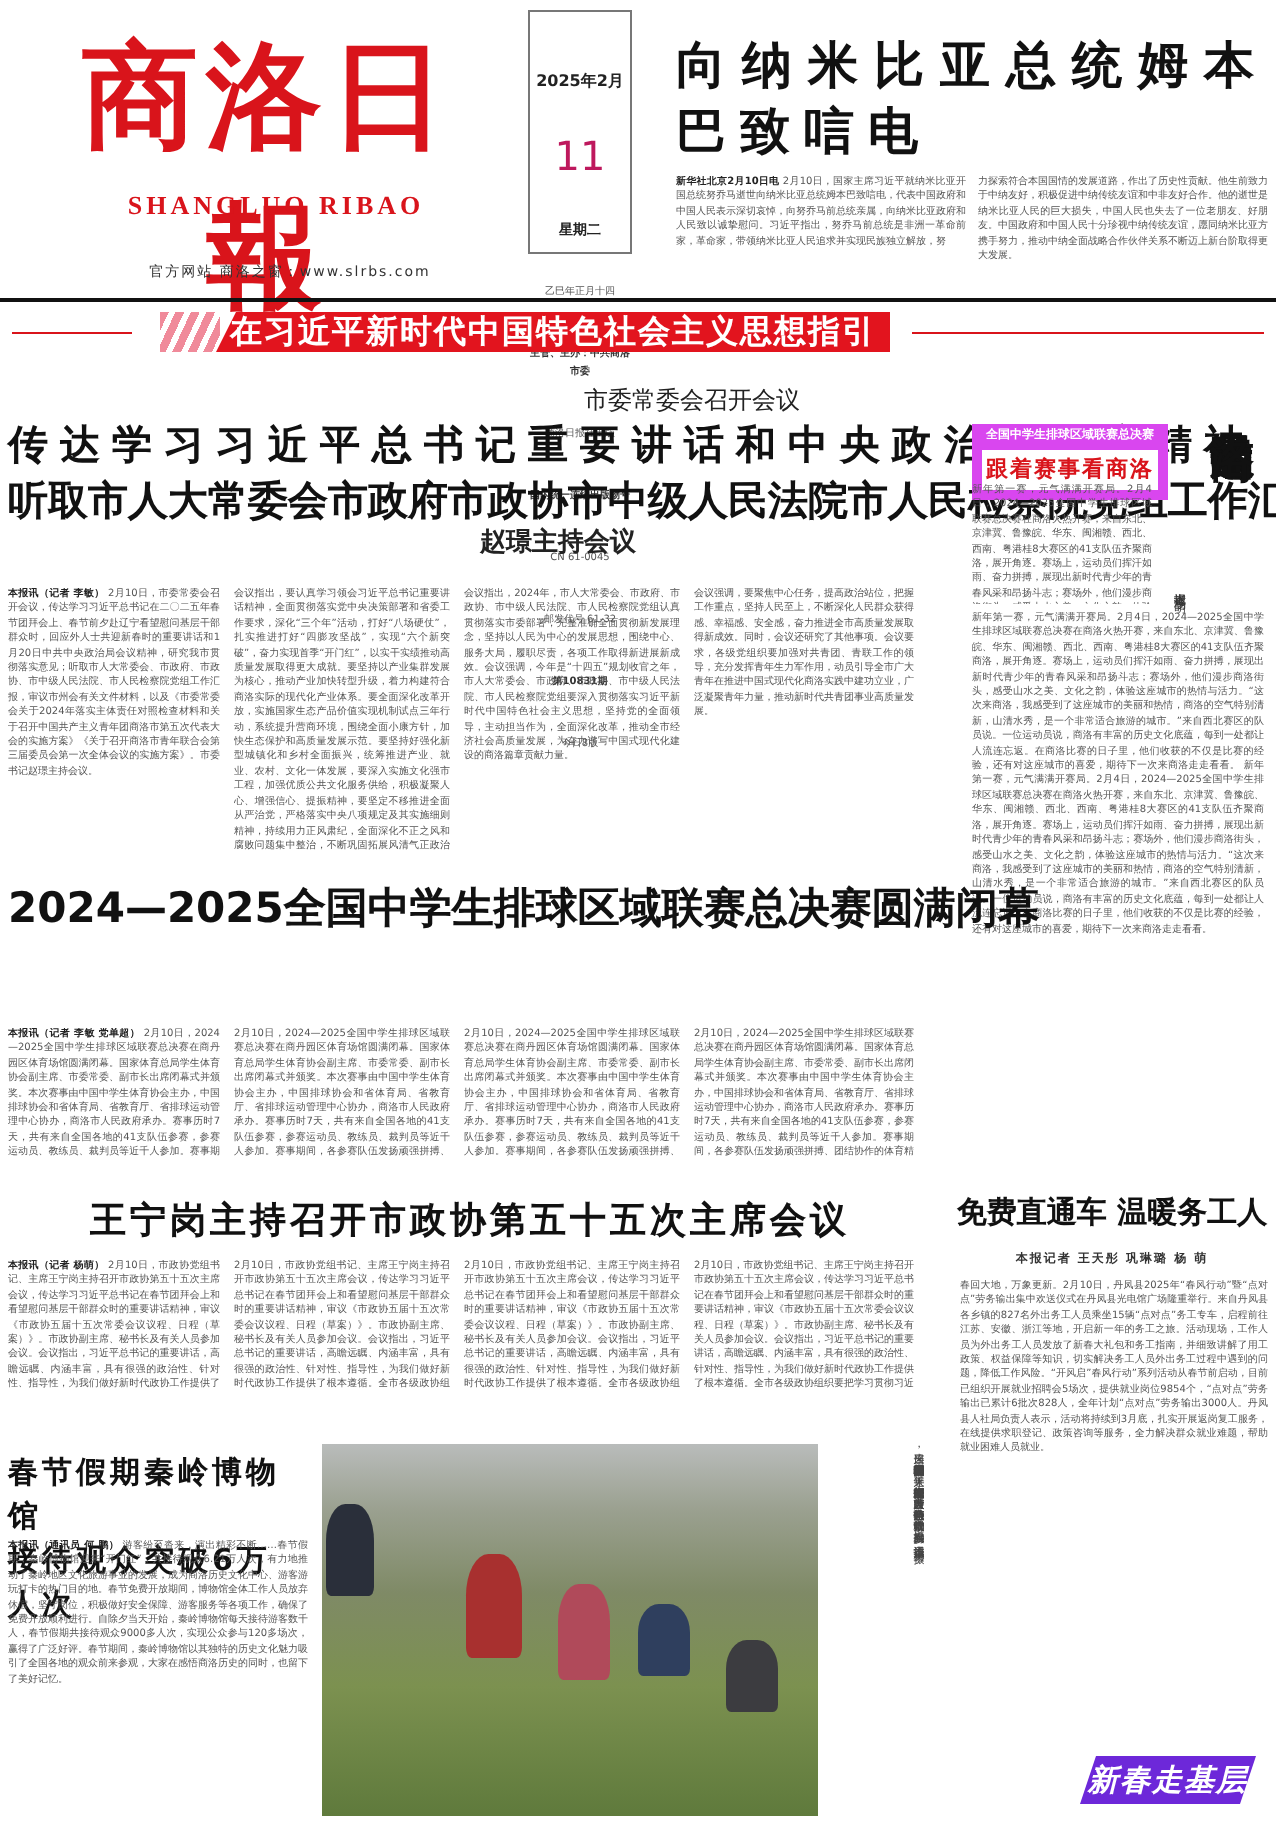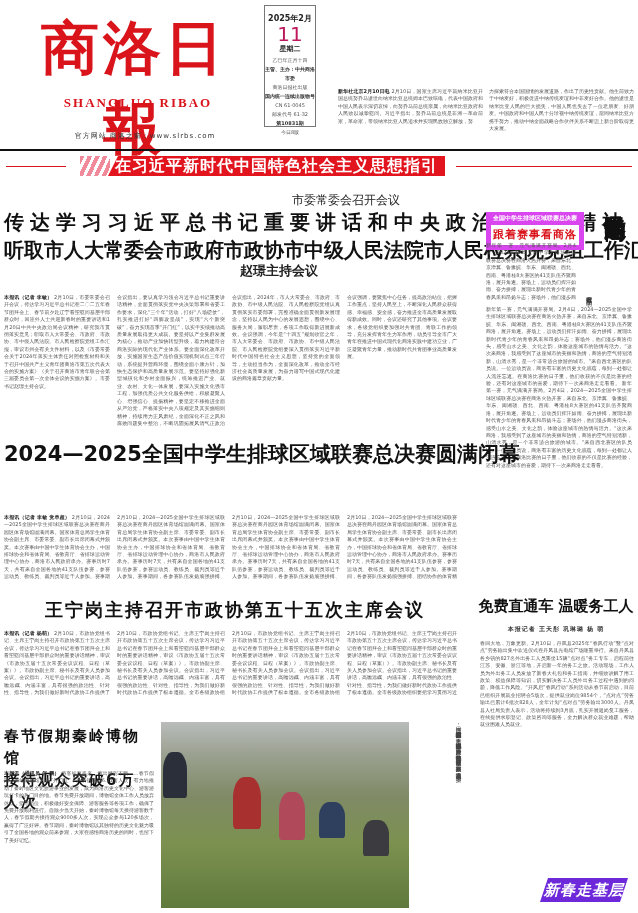--- a/index.html
+++ b/index.html
@@ -5,21 +5,21 @@
   html, body { margin: 0; padding: 0; background: #ffffff; }
   body { width: 638px; height: 913px; position: relative; overflow: hidden; font-family: "DejaVu Sans", sans-serif; color: #222; }
   .abs { position: absolute; }
   .masthead-logo { left: 14px; top: 8px; width: 240px; height: 80px; color: #d9141b; font-family: "DejaVu Serif", serif; font-weight: bold; font-size: 58px; letter-spacing: 4px; line-height: 80px; text-align: center; }
   .masthead-en { left: 58px; top: 95px; width: 160px; color: #d9141b; font-family: "Liberation Serif", serif; font-weight: bold; font-size: 13px; letter-spacing: 2px; text-align: center; }
   .site { left: 50px; top: 131px; width: 190px; font-size: 7px; color: #333; letter-spacing: 1px; text-align: center; }
   .datebox { left: 264px; top: 5px; width: 52px; height: 122px; border: 1px solid #777; text-align: center; font-size: 5px; color: #555; box-sizing: border-box; padding-top: 8px; }
   .datebox .ym { font-size: 8px; font-weight: bold; color: #222; }
   .datebox .day { font-size: 20px; color: #be185d; line-height: 22px; text-align: center; }
   .datebox .wk { font-size: 7px; font-weight: bold; color: #222; margin-bottom: 2px; }
-  .datebox div { line-height: 9px; }
+  .datebox div { line-height: 9px; margin-top: 22px; }
   .datebox .bold { font-weight: bold; color: #333; }
   .headline-top { left: 338px; top: 16px; width: 296px; font-weight: bold; font-size: 25px; line-height: 33px; color: #111; text-align: justify; letter-spacing: 0px; }
   .headline-top .l2 { letter-spacing: 7px; }
   .col-text { font-size: 5px; line-height: 7.4px; color: #555; text-align: justify; overflow: hidden; }
   .col-text .lead { font-weight: bold; color: #222; }
   .rule-top { left: 0; top: 149px; width: 638px; height: 2px; background: #111; }
   .banner-line-l { left: 6px; top: 166px; width: 60px; height: 1px; background: #d9141b; }
   .banner-line-r { left: 456px; top: 166px; width: 176px; height: 1px; background: #d9141b; }
   .banner { left: 80px; top: 156px; width: 365px; height: 20px; }
   .banner .stripes { position: absolute; left: 0; top: 0; width: 30px; height: 20px; background: repeating-linear-gradient(115deg, #f08a9a 0 4px, #fff 4px 7px); }
@@ -58,20 +58,21 @@
   <div class="bold">主管、主办：中共商洛市委</div>
   <div>商洛日报社出版</div>
   <div class="bold">国内统一连续出版物号</div>
   <div>CN 61-0045</div>
   <div>邮发代号 61-32</div>
   <div class="bold">第10831期</div>
   <div>今日8版</div>
 </div>
 
 <div class="abs headline-top">
+  <div class="l2">向纳米比亚总统姆本巴致唁电</div>
 </div>
 <div class="abs col-text" style="left:338px; top:88px; width:145px; height:52px;">
   <span class="lead">新华社北京2月10日电</span>
   <span>2月10日，国家主席习近平就纳米比亚开国总统努乔马逝世向纳米比亚总统姆本巴致唁电，代表中国政府和中国人民表示深切哀悼，向努乔马前总统亲属，向纳米比亚政府和人民致以诚挚慰问。习近平指出，努乔马前总统是非洲一革命前家，革命家，带领纳米比亚人民追求并实现民族独立解放，努</span>
 </div>
 <div class="abs col-text" style="left:489px; top:88px; width:145px; height:52px;">
   <span>力探索符合本国国情的发展道路，作出了历史性贡献。他生前致力于中纳友好，积极促进中纳传统友谊和中非友好合作。他的逝世是纳米比亚人民的巨大损失，中国人民也失去了一位老朋友、好朋友。中国政府和中国人民十分珍视中纳传统友谊，愿同纳米比亚方携手努力，推动中纳全面战略合作伙伴关系不断迈上新台阶取得更大发展。</span>
 </div>
 
 <div class="abs rule-top"></div>

